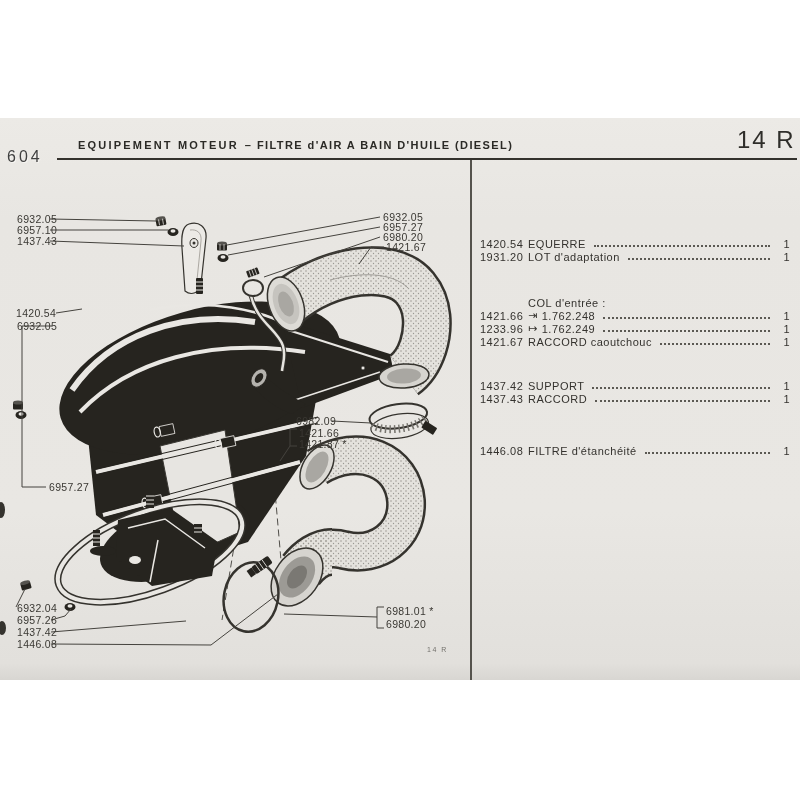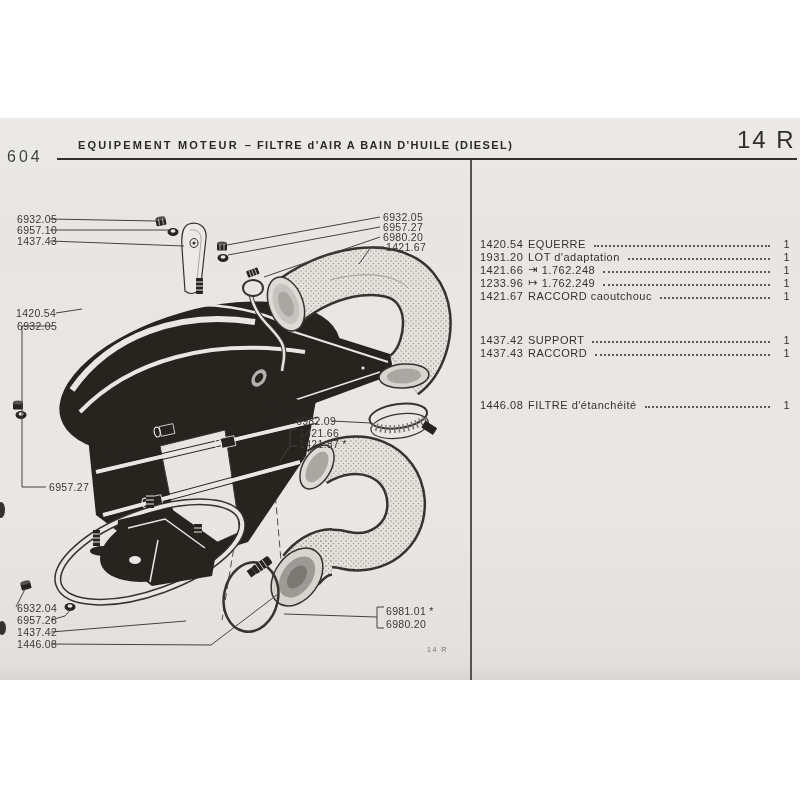--- a/index.html
+++ b/index.html
@@ -291,20 +291,26 @@
       <span class="pdesc">EQUERRE</span>
       <span class="dots"></span>
       <span class="pqty">1</span>
     </div>
     <div class="prow">
       <span class="pref">1931.20</span>
       <span class="pdesc">LOT d'adaptation</span>
       <span class="dots"></span>
       <span class="pqty">1</span>
     </div>
+    <div class="prow gap1 nodots">
+      <span class="pref"></span>
+      <span class="pdesc">COL d'entrée :</span>
+      <span class="dots"></span>
+      <span class="pqty"></span>
+    </div>
     <div class="prow indent">
       <span class="pref">1421.66</span>
       <span class="arrow">⇥</span>
       <span class="pdesc">1.762.248</span>
       <span class="dots"></span>
       <span class="pqty">1</span>
     </div>
     <div class="prow indent">
       <span class="pref">1233.96</span>
       <span class="arrow">↦</span>

